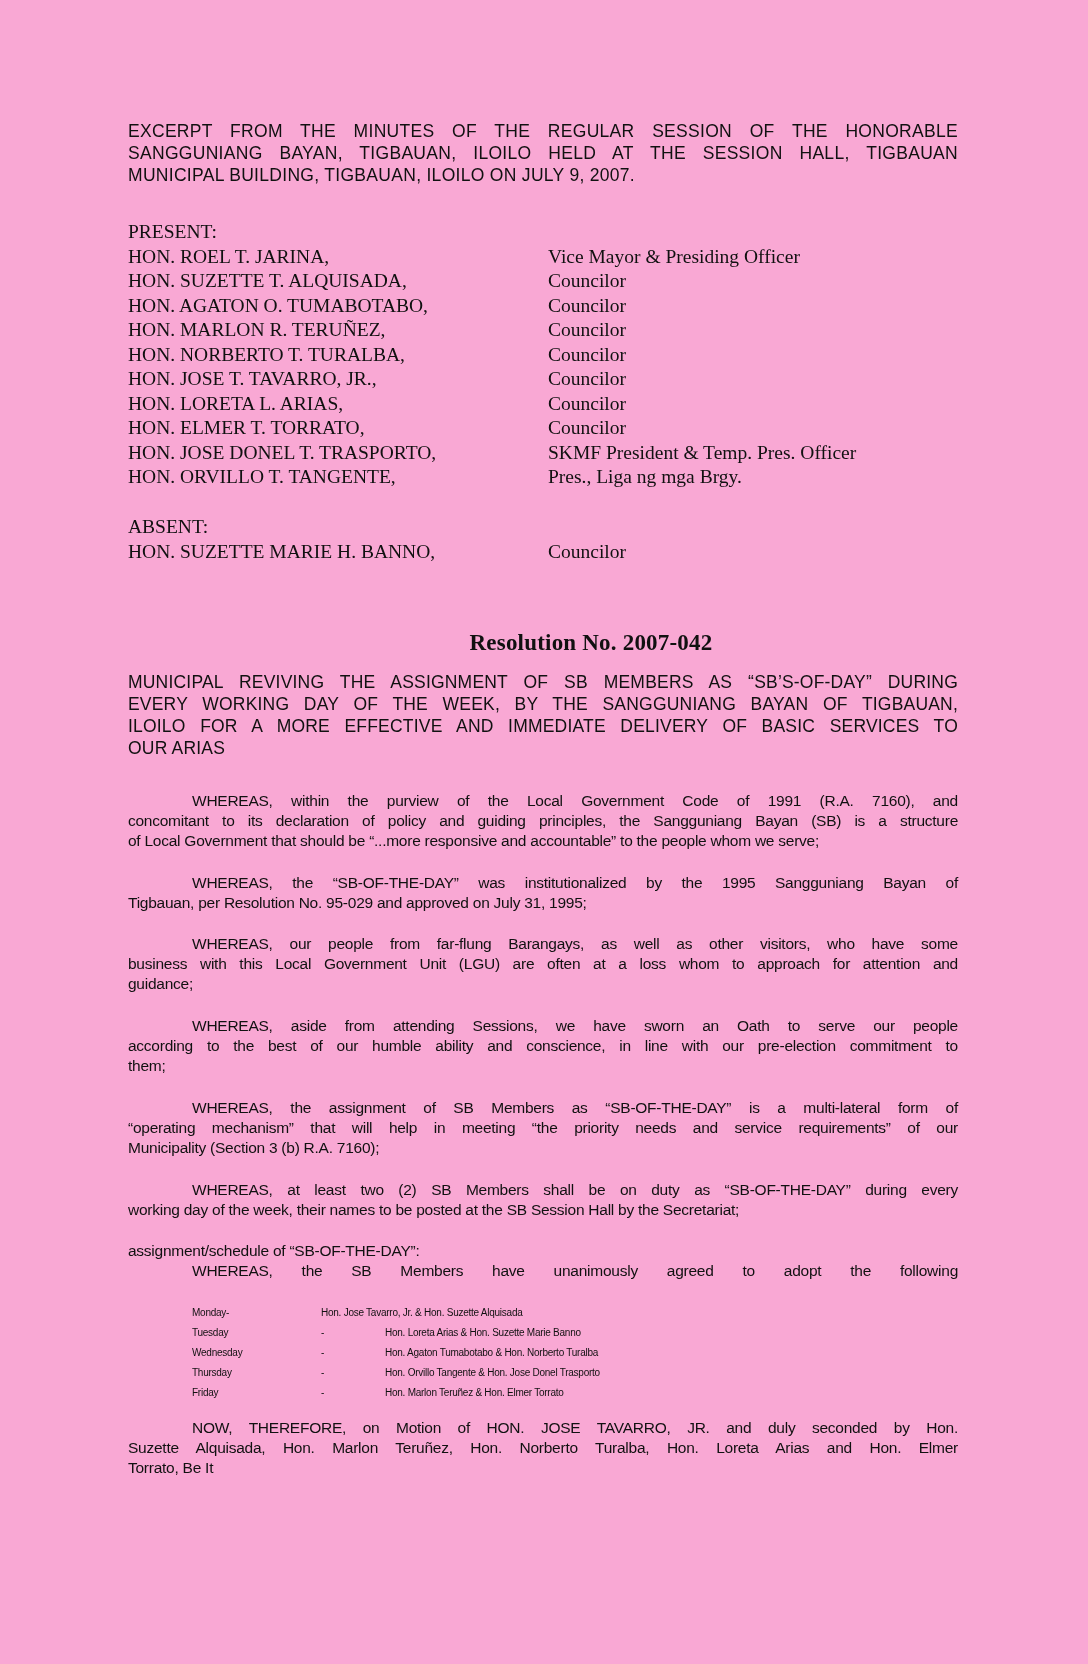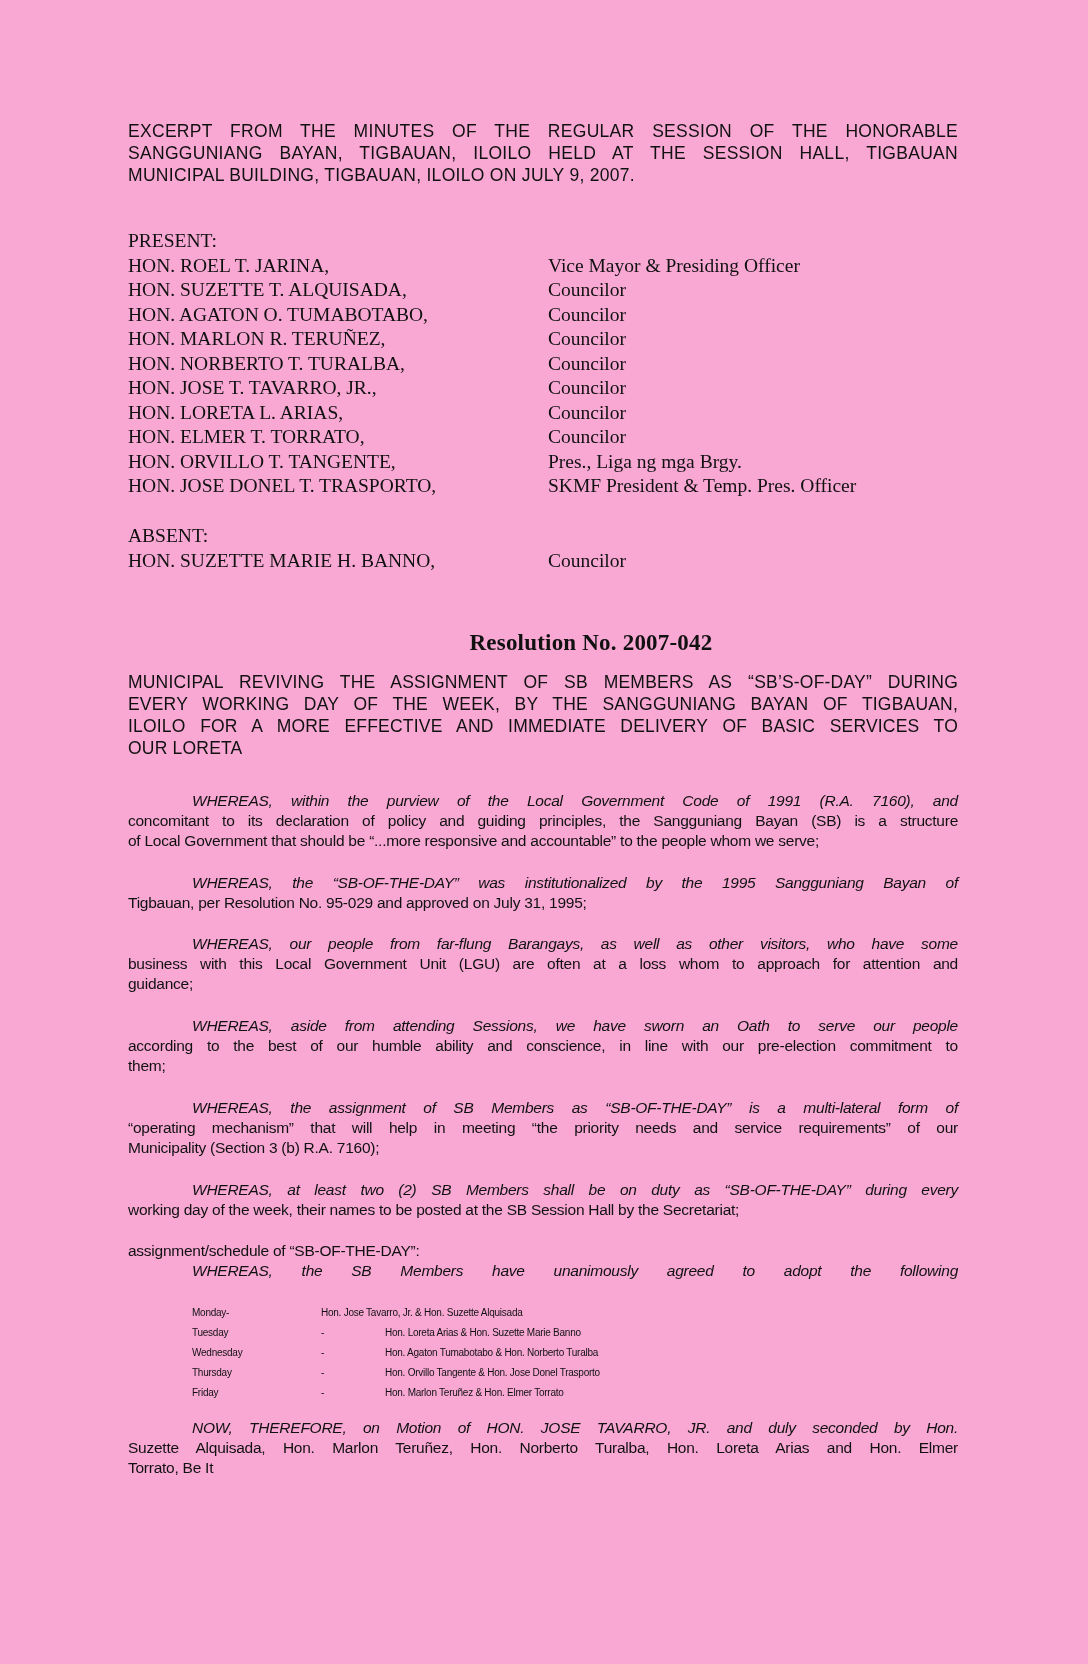--- a/index.html
+++ b/index.html
@@ -15,21 +15,21 @@
     letter-spacing: 0.3px;
   }
   .header .hl { display: block; text-align: justify; text-align-last: justify; }
   .header .hl.last { text-align-last: left; }
 
   .attendance {
     top: 220px;
     font-family: "Liberation Serif", serif;
     font-size: 19.5px; line-height: 24.5px;
   }
-  .att-label { display: block; margin-top: 9px; }
+  .att-label { display: block; }
   .att-row { display: flex; gap: 36px; }
   .att-name { width: 384px; flex: none; white-space: nowrap; }
   .att-role { white-space: nowrap; }
   .absent { top: 515px; }
 
   .res-title {
     position: absolute; left: 0; width: 1088px; top: 630px;
     text-align: center;
     font-family: "Liberation Serif", serif;
     font-weight: bold; font-size: 23px; letter-spacing: 0.2px; padding-left: 47px;
@@ -43,21 +43,21 @@
   .res-subject .sl { display: block; text-align: justify; text-align-last: justify; letter-spacing: 0.2px; }
   .res-subject .sl.last { text-align-last: left; }
 
   .body-text {
     font-family: "Liberation Sans", sans-serif;
     font-size: 15.5px; line-height: 20px;
     letter-spacing: -0.25px;
   }
   .para { position: absolute; left: 128px; width: 830px; }
   .para .pl { display: block; text-align: justify; text-align-last: justify; white-space: nowrap; }
-  .para .pl.first { text-indent: 0; padding-left: 64px; font-style: italic; }
+  .para .pl.first { text-indent: 0; padding-left: 64px; }
   .para .pl.last { text-align-last: left; }
 
   .schedule { position: absolute; left: 192px; top: 1303px; font-family: "Liberation Sans", sans-serif; font-size: 10px; line-height: 20px; letter-spacing: -0.25px; }
   .sched-row { display: flex; white-space: nowrap; }
   .sched-day { width: 129px; flex: none; }
   .sched-row.first .sched-day { width: 129px; }
   .sched-dash { width: 64px; flex: none; }
   .sched-names { }
 </style>
 </head>
@@ -99,44 +99,44 @@
       </div>
     <div class="att-row">
         <span class="att-name">HON. LORETA L. ARIAS,</span>
         <span class="att-role">Councilor</span>
       </div>
     <div class="att-row">
         <span class="att-name">HON. ELMER T. TORRATO,</span>
         <span class="att-role">Councilor</span>
       </div>
     <div class="att-row">
+        <span class="att-name">HON. JOSE DONEL T. TRASPORTO,</span>
+        <span class="att-role">SKMF President &amp; Temp. Pres. Officer</span>
+      </div>
+    <div class="att-row">
         <span class="att-name">HON. ORVILLO T. TANGENTE,</span>
         <span class="att-role">Pres., Liga ng mga Brgy.</span>
-      </div>
-    <div class="att-row">
-        <span class="att-name">HON. JOSE DONEL T. TRASPORTO,</span>
-        <span class="att-role">SKMF President &amp; Temp. Pres. Officer</span>
       </div>
   </div>
 
   <div class="block attendance absent">
     <span class="att-label">ABSENT:</span>
     <div class="att-row">
         <span class="att-name">HON. SUZETTE MARIE H. BANNO,</span>
         <span class="att-role">Councilor</span>
       </div>
   </div>
 
   <div class="res-title">Resolution No. 2007-042</div>
 
   <div class="block res-subject">
     <span class="sl">MUNICIPAL REVIVING THE ASSIGNMENT OF SB MEMBERS AS “SB’S-OF-DAY” DURING</span>
     <span class="sl">EVERY WORKING DAY OF THE WEEK, BY THE SANGGUNIANG BAYAN OF TIGBAUAN,</span>
     <span class="sl">ILOILO FOR A MORE EFFECTIVE AND IMMEDIATE DELIVERY OF BASIC SERVICES TO</span>
-    <span class="sl last">OUR LORETA</span>
+    <span class="sl last">OUR ARIAS</span>
   </div>
 
   <div class="body-text">
     <div class="para" style="top:791px">
       <span class="pl first">WHEREAS, within the purview of the Local Government Code of 1991 (R.A. 7160), and</span>
       <span class="pl">concomitant to its declaration of policy and guiding  principles, the Sangguniang Bayan (SB) is a structure</span>
       <span class="pl last">of Local Government that should be “...more responsive and accountable” to the people whom we serve;</span>
     </div>
     <div class="para" style="top:873px">
       <span class="pl first">WHEREAS, the “SB-OF-THE-DAY” was institutionalized by the 1995 Sangguniang Bayan of</span>

